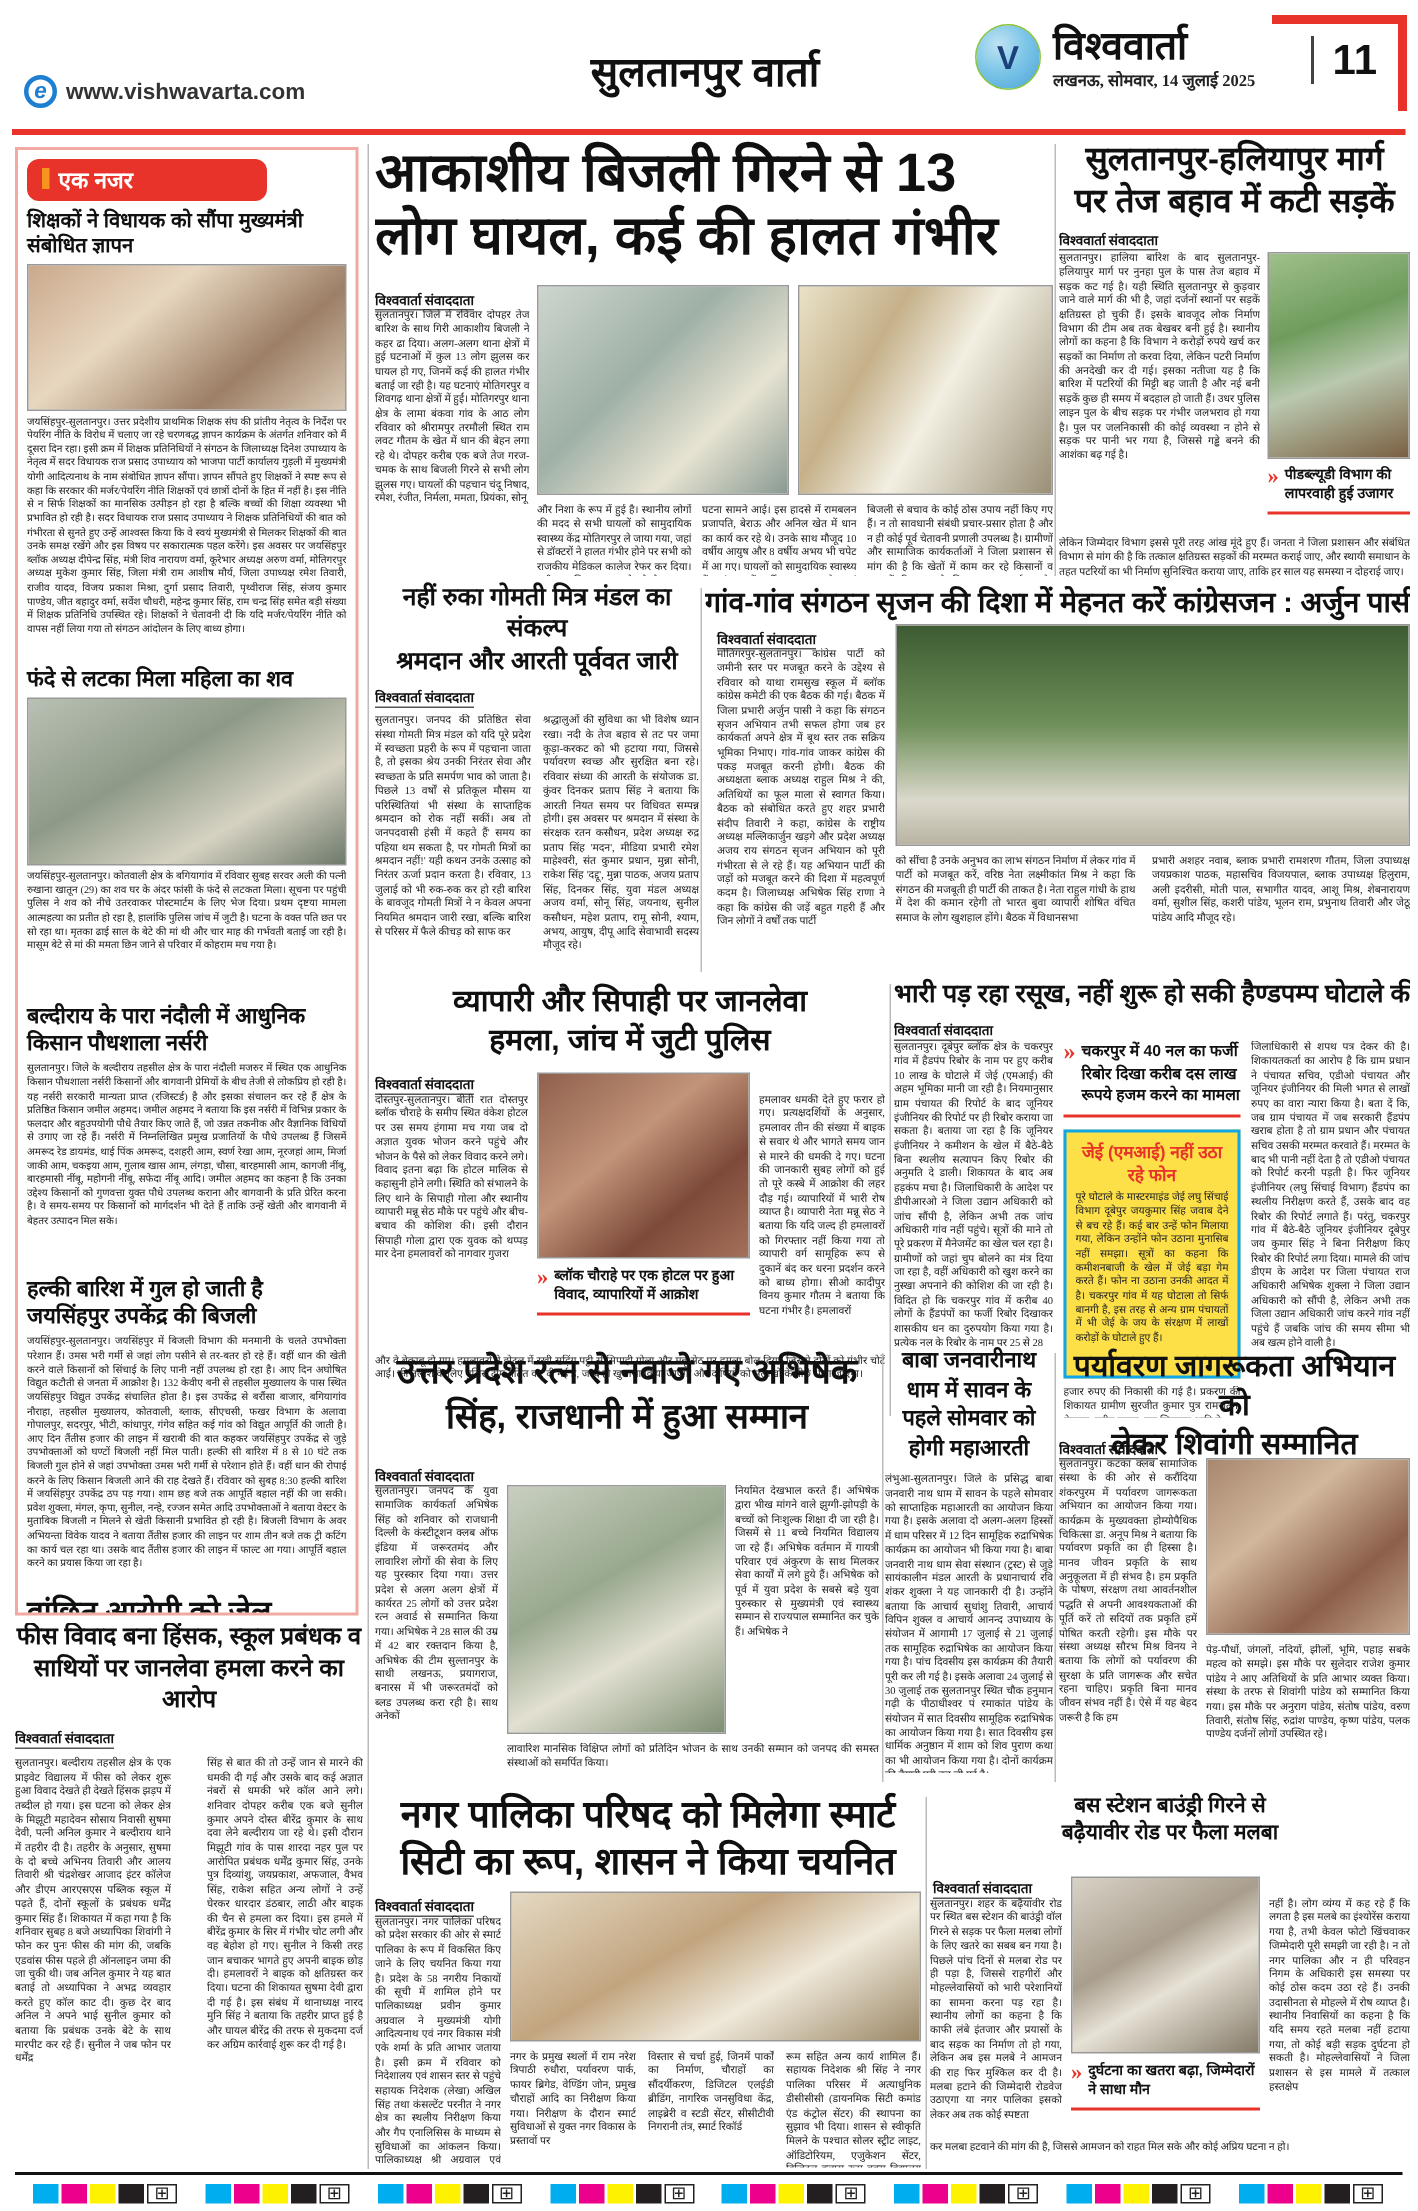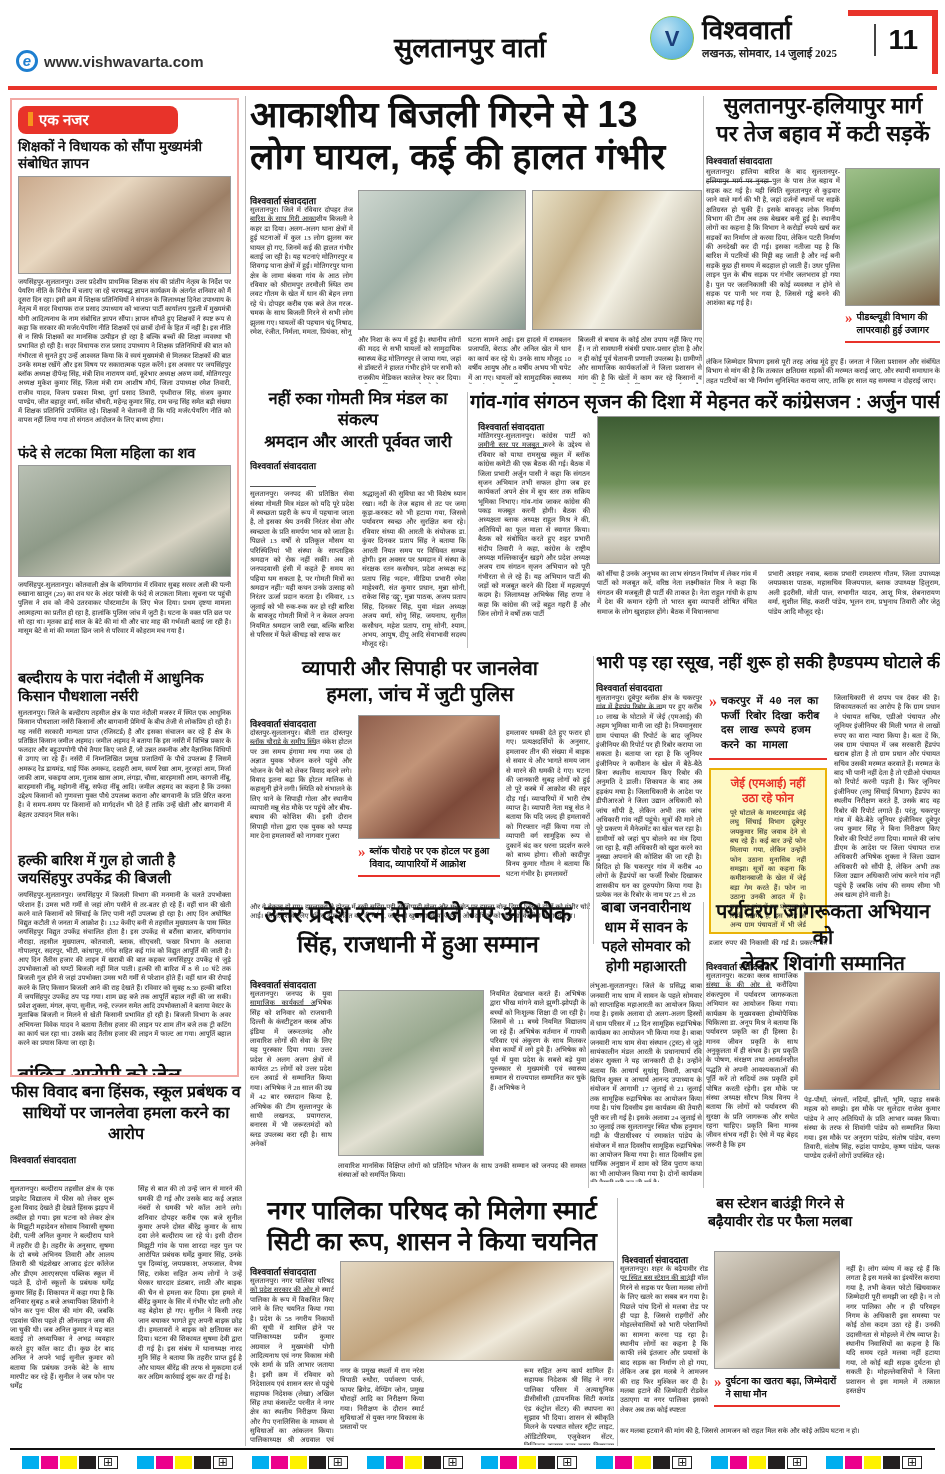--- a/index.html
+++ b/index.html
@@ -1,21 +1,21 @@
 <!DOCTYPE html>
 <html><head>
 <meta charset="utf-8">
 <style>
   * { margin:0; padding:0; box-sizing:border-box; }
   html,body { background:#ffffff; }
   body { font-family:"Liberation Serif","DejaVu Sans",serif; color:#1a1a1a; }
   #page { position:relative; width:945px; height:1474px; background:#fff; overflow:hidden; margin:0 auto; }
   .abs { position:absolute; }
   .body-txt { font-size:7px; line-height:1.34; text-align:justify; color:#222; overflow:hidden; }
-  .byline { font-weight:bold; font-size:9px; color:#111; border-bottom:1px solid #555; display:inline-block; padding-bottom:14px; }
+  .byline { font-weight:bold; font-size:9px; color:#111; border-bottom:1px solid #555; display:inline-block; padding-bottom:0; }
   .hl { font-weight:800; color:#101010; font-family:"Liberation Sans","DejaVu Sans",sans-serif; }
   .center { text-align:center; }
   .ph { border:1px solid #999; overflow:hidden; }
   .ph-hospital1 { background:linear-gradient(135deg,#cdd6cf 0%,#9fb0a6 40%,#e7e3d2 70%,#8a9b93 100%); }
   .ph-hospital2 { background:linear-gradient(120deg,#e9e2c8 0%,#c5b089 30%,#f2efe2 55%,#9a8f76 100%); }
   .ph-road { background:linear-gradient(160deg,#9fc08a 0%,#6f9c5d 35%,#b9c8ae 60%,#7a5f42 100%); }
   .ph-teachers { background:linear-gradient(140deg,#caa98c 0%,#e8d7c0 35%,#9c7f66 70%,#d9c8b4 100%); }
   .ph-crowd { background:linear-gradient(150deg,#b9c0b4 0%,#8e9a88 40%,#d6d2c2 70%,#6e7a6b 100%); }
   .ph-congress { background:linear-gradient(180deg,#3d5c33 0%,#6e8f58 45%,#dcd9cc 80%,#b8b3a2 100%); }
   .ph-injured { background:linear-gradient(140deg,#8f5f4d 0%,#c29478 40%,#7d4a3a 70%,#a5705a 100%); }
@@ -27,22 +27,22 @@
   .caption .mark { color:#e8332a; font-weight:800; font-size:15px; line-height:1; }
   .caption .cap-txt { font-weight:bold; font-size:9.5px; line-height:1.35; color:#111; font-family:"Liberation Sans","DejaVu Sans",sans-serif; }
   .vdiv { position:absolute; width:1px; background:#bbb; }
   .cb-group { display:flex; gap:2px; align-items:center; }
   .cb-sq { width:17px; height:13px; display:inline-block; }
   .cb-reg { width:20px; height:13px; border:1px solid #222; font-size:12px; line-height:11px; text-align:center; color:#222; background:#fff; }
   .ek-heading { font-weight:800; font-size:13.5px; line-height:1.25; color:#101010; font-family:"Liberation Sans","DejaVu Sans",sans-serif; margin:5px 0 3px 0; }
   .ek-body { font-size:6.8px; line-height:1.36; text-align:justify; color:#222; overflow:hidden; }
   .pullquote { display:flex; gap:4px; border-bottom:2px solid #e8332a; padding-bottom:5px; }
   .pullquote .mark { color:#e8332a; font-weight:800; font-size:16px; line-height:1; }
-  .pullquote .pq-txt { font-weight:bold; font-size:10.5px; line-height:1.4; color:#111; font-family:Liberation Mono, monospace; }
-  .redbox { border:2px solid #eab308; padding:5px 19px; background:#fef9c3; }
+  .pullquote .pq-txt { font-weight:bold; font-size:10.5px; line-height:1.4; color:#111; font-family:Liberation Sans, sans-serif; }
+  .redbox { border:2px solid #0ea5e9; padding:5px 6px; background:#fde047; }
   .redbox .rb-title { color:#e8332a; font-weight:800; font-size:11.5px; text-align:center; margin-bottom:4px; font-family:"Liberation Sans","DejaVu Sans",sans-serif; }
 </style>
 </head>
 <body>
 
 <div id="page">
 
   <div class="abs" style="left:16px;top:50px;display:flex;align-items:center;gap:6px;">
     <span style="width:22px;height:22px;border-radius:50%;border:3px solid #1e7fd0;color:#1e7fd0;font-weight:800;font-style:italic;font-size:15px;line-height:16px;text-align:center;display:inline-block;font-family:'Liberation Sans',sans-serif;">e</span>
     <span style="font-weight:800;font-size:15px;color:#333;font-family:'Liberation Sans',sans-serif;">www.vishwavarta.com</span>
@@ -224,20 +224,21 @@
 
   <div class="abs" style="left:250px;top:1195px;width:364px;height:255px;overflow:hidden;">
     <div class="hl center" style="font-size:25px;line-height:1.25;">
       <div>नगर पालिका परिषद को मिलेगा स्मार्ट</div>
       <div>सिटी का रूप, शासन ने किया चयनित</div>
     </div>
     <div class="abs" style="left:0;top:66px;"><span class="byline">विश्ववार्ता संवाददाता</span></div>
     <div class="abs body-txt" style="left:0;top:82px;width:84px;height:168px;">सुलतानपुर। नगर पालिका परिषद को प्रदेश सरकार की ओर से स्मार्ट पालिका के रूप में विकसित किए जाने के लिए चयनित किया गया है। प्रदेश के 58 नगरीय निकायों की सूची में शामिल होने पर पालिकाध्यक्ष प्रवीन कुमार अग्रवाल ने मुख्यमंत्री योगी आदित्यनाथ एवं नगर विकास मंत्री एके शर्मा के प्रति आभार जताया है। इसी क्रम में रविवार को निदेशालय एवं शासन स्तर से पहुंचे सहायक निदेशक (लेखा) अखिल सिंह तथा कंसल्टेंट परनीत ने नगर क्षेत्र का स्थलीय निरीक्षण किया और गैप एनालिसिस के माध्यम से सुविधाओं का आंकलन किया। पालिकाध्यक्ष श्री अग्रवाल एवं अधिशासी अधिकारी लालचन्द्र सरोज के साथ</div>
     <div class="abs ph ph-meeting2" style="left:90px;top:66px;width:274px;height:100px;"></div>
     <div class="abs body-txt" style="left:90px;top:172px;width:84px;height:78px;">नगर के प्रमुख स्थलों में राम नरेश त्रिपाठी रुधौरा, पर्यावरण पार्क, फायर ब्रिगेड, वेण्डिंग जोन, प्रमुख चौराहों आदि का निरीक्षण किया गया। निरीक्षण के दौरान स्मार्ट सुविधाओं से युक्त नगर विकास के प्रस्तावों पर</div>
+    <div class="abs body-txt" style="left:182px;top:172px;width:84px;height:78px;">विस्तार से चर्चा हुई, जिनमें पार्कों का निर्माण, चौराहों का सौंदर्यीकरण, डिजिटल एलईडी ब्रीडिंग, नागरिक जनसुविधा केंद्र, लाइब्रेरी व स्टडी सेंटर, सीसीटीवी निगरानी तंत्र, स्मार्ट रिकॉर्ड</div>
     <div class="abs body-txt" style="left:274px;top:172px;width:90px;height:78px;">रूम सहित अन्य कार्य शामिल हैं। सहायक निदेशक श्री सिंह ने नगर पालिका परिसर में अत्याधुनिक डीसीसीसी (डायनमिक सिटी कमांड एंड कंट्रोल सेंटर) की स्थापना का सुझाव भी दिया। शासन से स्वीकृति मिलने के पश्चात सोलर स्ट्रीट लाइट, ऑडिटोरियम, एजुकेशन सेंटर, डिजिटल क्लास रूम बुक्स विद्यालय व आंगनबाड़ी केंद्र, साइनेज आदि कार्यों के लिए प्रस्ताव भेजे जाएंगे।</div>
   </div>
 
   <div class="abs" style="left:620px;top:1195px;width:320px;height:255px;overflow:hidden;">
     <div class="hl center" style="font-size:14px;line-height:1.25;">
       <div>बस स्टेशन बाउंड्री गिरने से</div>
       <div>बढ़ैयावीर रोड पर फैला मलबा</div>
     </div>
     <div class="abs" style="left:2px;top:54px;"><span class="byline">विश्ववार्ता संवाददाता</span></div>
     <div class="abs body-txt" style="left:0;top:70px;width:88px;height:160px;">सुलतानपुर। शहर के बढ़ैयावीर रोड पर स्थित बस स्टेशन की बाउंड्री वॉल गिरने से सड़क पर फैला मलबा लोगों के लिए खतरे का सबब बन गया है। पिछले पांच दिनों से मलबा रोड पर ही पड़ा है, जिससे राहगीरों और मोहल्लेवासियों को भारी परेशानियों का सामना करना पड़ रहा है। स्थानीय लोगों का कहना है कि काफी लंबे इंतजार और प्रयासों के बाद सड़क का निर्माण तो हो गया, लेकिन अब इस मलबे ने आमजन की राह फिर मुश्किल कर दी है। मलबा हटाने की जिम्मेदारी रोडवेज उठाएगा या नगर पालिका इसको लेकर अब तक कोई स्पष्टता</div>

